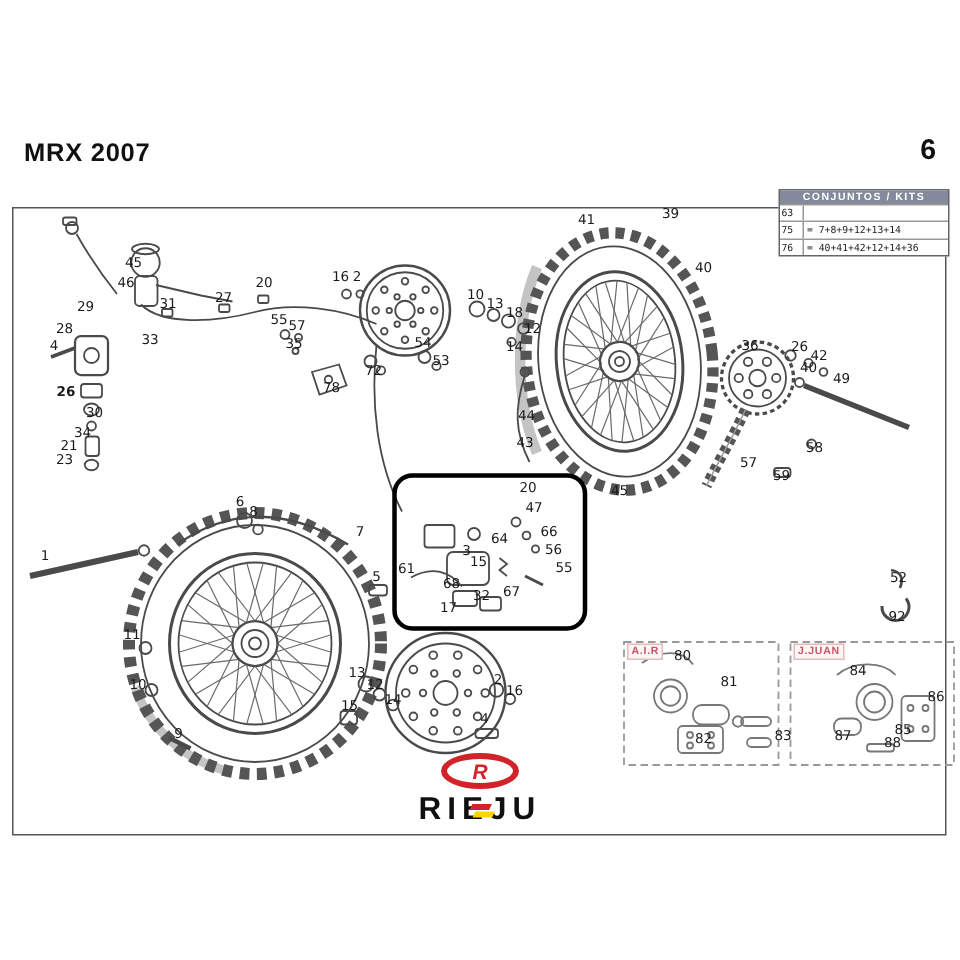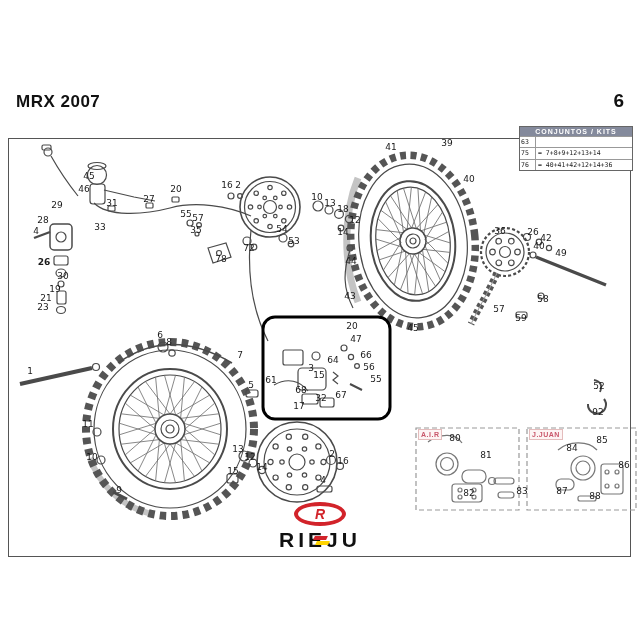--- a/index.html
+++ b/index.html
@@ -365,41 +365,41 @@
       <span class="callout" style="left: 84px; top: 189px; text-align: right;">46</span>
       <span class="callout" style="left: 112px; top: 203px;">31</span>
       <span class="callout" style="left: 149px; top: 199px;">27</span>
       <span class="callout" style="left: 176px; top: 189px;">20</span>
       <span class="callout" style="left: 57px; top: 205px;">29</span>
       <span class="callout" style="left: 43px; top: 220px;">28</span>
       <span class="callout" style="left: 36px; top: 231px;">4</span>
       <span class="callout" style="left: 100px; top: 227px;">33</span>
       <span class="callout" style="left: 44px; top: 262px; font-weight: bold;">26</span>
       <span class="callout" style="left: 63px; top: 276px;">30</span>
-      <span class="callout" style="left: 55px; top: 289px;">19</span>
+      <span class="callout" style="left: 55px; top: 289px;">34</span>
       <span class="callout" style="left: 46px; top: 298px; text-align: right;">21</span>
       <span class="callout" style="left: 43px; top: 307px;">23</span>
       <span class="callout" style="left: 227px; top: 185px;">16</span>
       <span class="callout" style="left: 238px; top: 185px;">2</span>
       <span class="callout" style="left: 186px; top: 214px;">55</span>
       <span class="callout" style="left: 198px; top: 218px;">57</span>
       <span class="callout" style="left: 196px; top: 230px;">35</span>
       <span class="callout" style="left: 221px; top: 259px;">78</span>
       <span class="callout" style="left: 249px; top: 248px;">72</span>
       <span class="callout" style="left: 282px; top: 229px;">54</span>
       <span class="callout" style="left: 294px; top: 241px;">53</span>
       <span class="callout" style="left: 317px; top: 197px;">10</span>
       <span class="callout" style="left: 330px; top: 203px;">13</span>
       <span class="callout" style="left: 343px; top: 209px;">18</span>
       <span class="callout" style="left: 355px; top: 220px;">12</span>
       <span class="callout" style="left: 343px; top: 232px;">14</span>
       <span class="callout" style="left: 391px; top: 147px;">41</span>
       <span class="callout" style="left: 447px; top: 143px;">39</span>
       <span class="callout" style="left: 469px; top: 179px;">40</span>
-      <span class="callout" style="left: 351px; top: 261px;">44</span>
+      <span class="callout" style="left: 351px; top: 278px;">44</span>
       <span class="callout" style="left: 350px; top: 296px;">43</span>
       <span class="callout" style="left: 413px; top: 328px;">45</span>
       <span class="callout" style="left: 500px; top: 231px;">36</span>
       <span class="callout" style="left: 533px; top: 232px;">26</span>
       <span class="callout" style="left: 546px; top: 238px;">42</span>
       <span class="callout" style="left: 539px; top: 246px;">40</span>
       <span class="callout" style="left: 561px; top: 253px;">49</span>
       <span class="callout" style="left: 543px; top: 299px;">58</span>
       <span class="callout" style="left: 499px; top: 309px;">57</span>
       <span class="callout" style="left: 521px; top: 318px;">59</span>
@@ -431,19 +431,19 @@
       <span class="callout" style="left: 332px; top: 454px;">2</span>
       <span class="callout" style="left: 343px; top: 461px;">16</span>
       <span class="callout" style="left: 323px; top: 480px;">4</span>
       <span class="callout" style="left: 599px; top: 386px;">52</span>
       <span class="callout" style="left: 598px; top: 412px;">92</span>
       <span class="callout" style="left: 455px; top: 438px;">80</span>
       <span class="callout" style="left: 486px; top: 455px;">81</span>
       <span class="callout" style="left: 469px; top: 493px;">82</span>
       <span class="callout" style="left: 522px; top: 491px;">83</span>
       <span class="callout" style="left: 572px; top: 448px;">84</span>
-      <span class="callout" style="left: 602px; top: 440px;">85</span>
+      <span class="callout" style="left: 602px; top: 487px;">85</span>
       <span class="callout" style="left: 624px; top: 465px;">86</span>
       <span class="callout" style="left: 562px; top: 491px;">87</span>
       <span class="callout" style="left: 595px; top: 496px;">88</span>
     </div>
 
 </div>
 
 </body></html>

